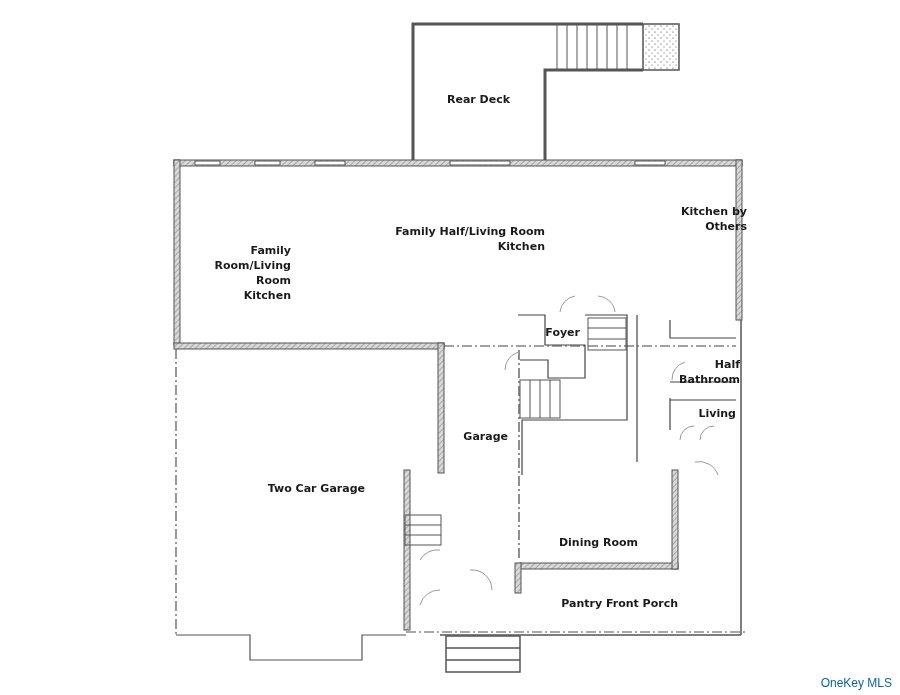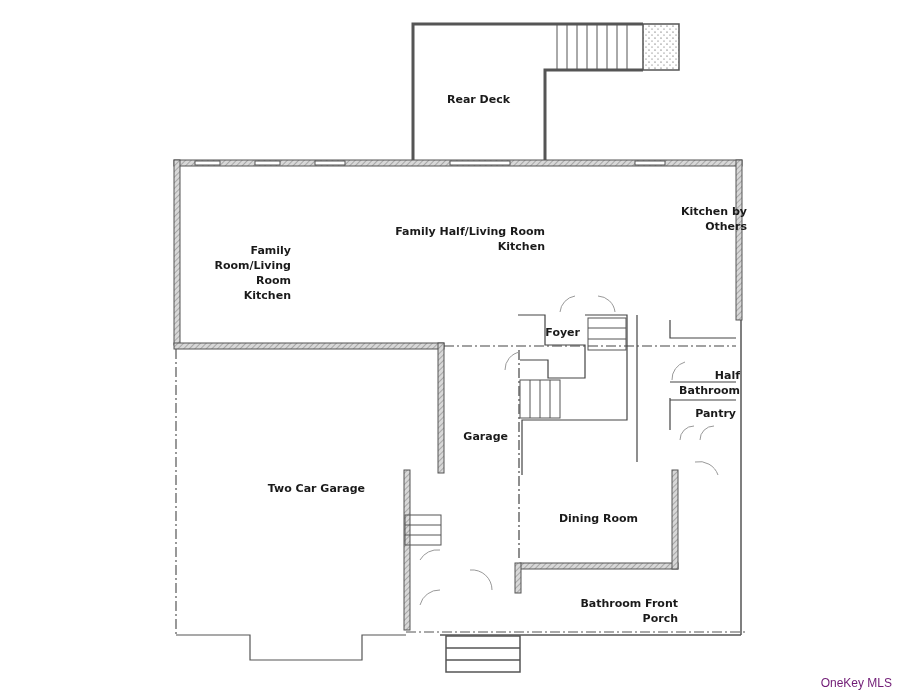--- a/index.html
+++ b/index.html
@@ -1,19 +1,19 @@
 <!DOCTYPE html>
 <html><head>
 <meta charset="utf-8">
 <style>
   html, body { margin:0; padding:0; background:#ffffff; }
   body { width:900px; height:695px; position:relative; overflow:hidden; font-family:"Liberation Sans", sans-serif; }
   svg { position:absolute; left:0; top:0; }
   .lbl { position:absolute; font-family:"DejaVu Sans", sans-serif; font-weight:bold; font-size:11px; color:#1a1a1a; text-align:right; line-height:15px; white-space:pre-line; }
-  .wm { position:absolute; right:8px; bottom:5px; font-size:12px; color:#701a75; }
+  .wm { position:absolute; right:8px; bottom:5px; font-size:12px; color:#0369a1; }
 </style>
 </head>
 <body>
 
 <svg width="900" height="695" viewBox="0 0 900 695">
   <defs>
     <pattern id="hatch" width="4" height="4" patternUnits="userSpaceOnUse" patternTransform="rotate(45)">
       <rect width="4" height="4" fill="#d8d8d8"></rect>
       <line x1="0" y1="0" x2="0" y2="4" stroke="#777" stroke-width="1"></line>
     </pattern>
@@ -119,21 +119,21 @@
 <div class="lbl" style="left:430px;top:92px;width:80px;">Rear Deck</div>
 <div class="lbl" style="left:191px;top:203px;width:100px;margin-top:40px;">Family
 Room/Living
 Room
 Kitchen</div>
 <div class="lbl" style="left:370px;top:224px;width:175px;">Family Half/Living Room
 Kitchen</div>
 <div class="lbl" style="left:667px;top:204px;width:80px;">Kitchen by
 Others</div>
 <div class="lbl" style="left:530px;top:325px;width:50px;">Foyer</div>
-<div class="lbl" style="left:676px;top:357px;width:64px;margin-top:11px;">Half
+<div class="lbl" style="left:676px;top:357px;width:64px;">Half
 Bathroom</div>
-<div class="lbl" style="left:676px;top:406px;width:60px;">Pantry</div>
+<div class="lbl" style="left:676px;top:406px;width:60px;">Living</div>
 <div class="lbl" style="left:458px;top:429px;width:50px;">Garage</div>
 <div class="lbl" style="left:245px;top:439px;width:120px;margin-top:42px;">Two Car Garage</div>
-<div class="lbl" style="left:553px;top:511px;width:85px;">Dining Room</div>
-<div class="lbl" style="left:548px;top:596px;width:130px;">Bathroom Front Porch</div>
+<div class="lbl" style="left:553px;top:535px;width:85px;">Dining Room</div>
+<div class="lbl" style="left:548px;top:596px;width:130px;">Pantry Front Porch</div>
 
 <div class="wm">OneKey MLS</div>
 
 </body></html>

